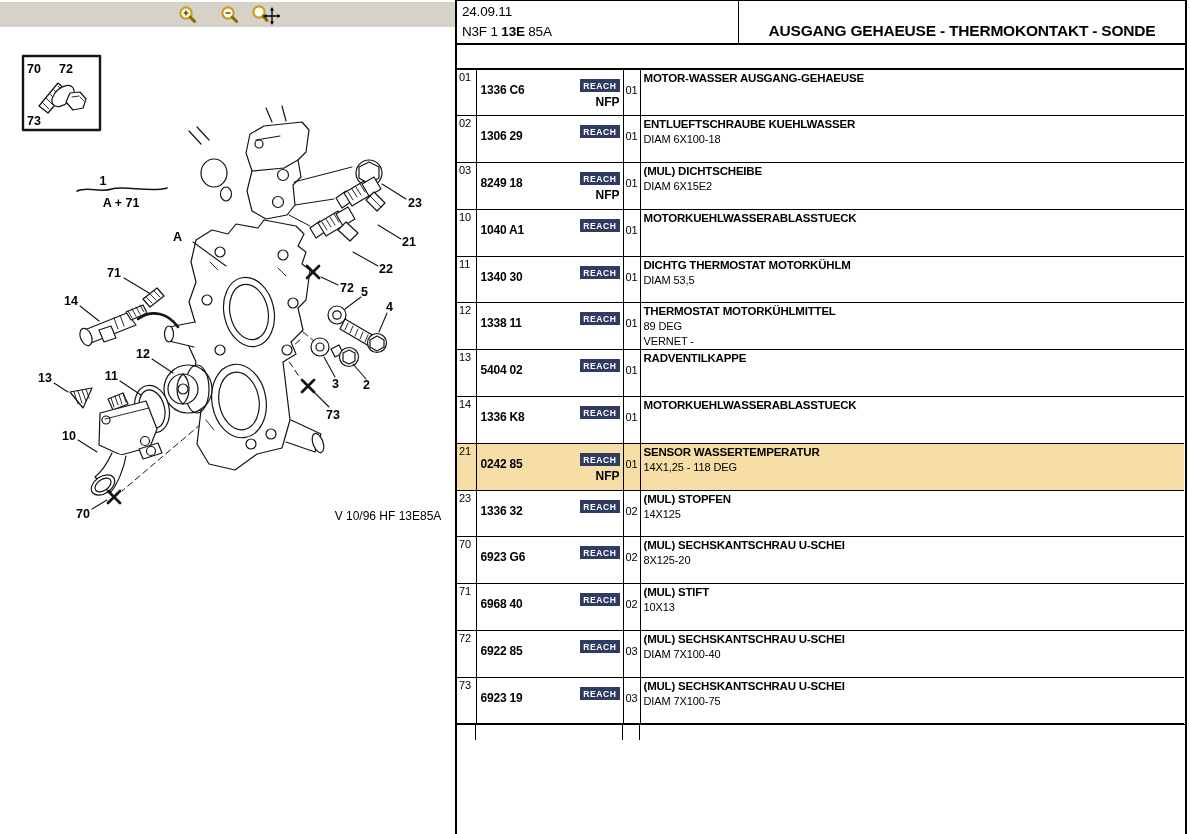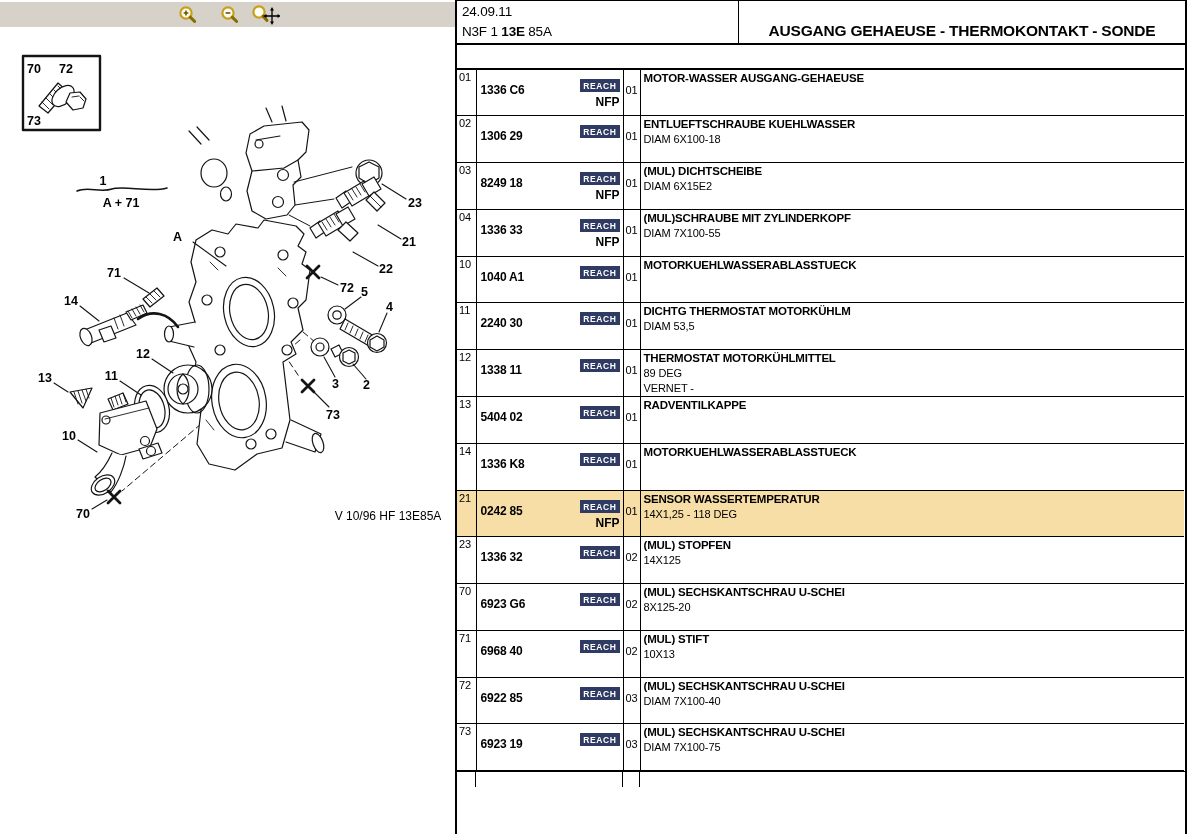--- a/index.html
+++ b/index.html
@@ -293,47 +293,34 @@
             <span class="reach">REACH</span>
             <span class="nfp">NFP</span>
           </td>
           <td class="c-qty">01</td>
           <td class="c-desc">
             <div class="d1">(MUL) DICHTSCHEIBE</div>
             <div class="d2">DIAM 6X15E2</div>
           </td>
         </tr>
         <tr>
-          <td class="c-ref">04</td>
-          <td class="c-part">
-            <span class="pnum">1336 33</span>
-            <span class="reach">REACH</span>
-            <span class="nfp">NFP</span>
-          </td>
-          <td class="c-qty">01</td>
-          <td class="c-desc">
-            <div class="d1">(MUL)SCHRAUBE MIT ZYLINDERKOPF</div>
-            <div class="d2">DIAM 7X100-55</div>
-          </td>
-        </tr>
-        <tr>
           <td class="c-ref">10</td>
           <td class="c-part">
             <span class="pnum">1040 A1</span>
             <span class="reach">REACH</span>
           </td>
           <td class="c-qty">01</td>
           <td class="c-desc">
             <div class="d1">MOTORKUEHLWASSERABLASSTUECK</div>
           </td>
         </tr>
         <tr>
           <td class="c-ref">11</td>
           <td class="c-part">
-            <span class="pnum">2240 30</span>
+            <span class="pnum">1340 30</span>
             <span class="reach">REACH</span>
           </td>
           <td class="c-qty">01</td>
           <td class="c-desc">
             <div class="d1">DICHTG THERMOSTAT MOTORKÜHLM</div>
             <div class="d2">DIAM 53,5</div>
           </td>
         </tr>
         <tr>
           <td class="c-ref">12</td>

